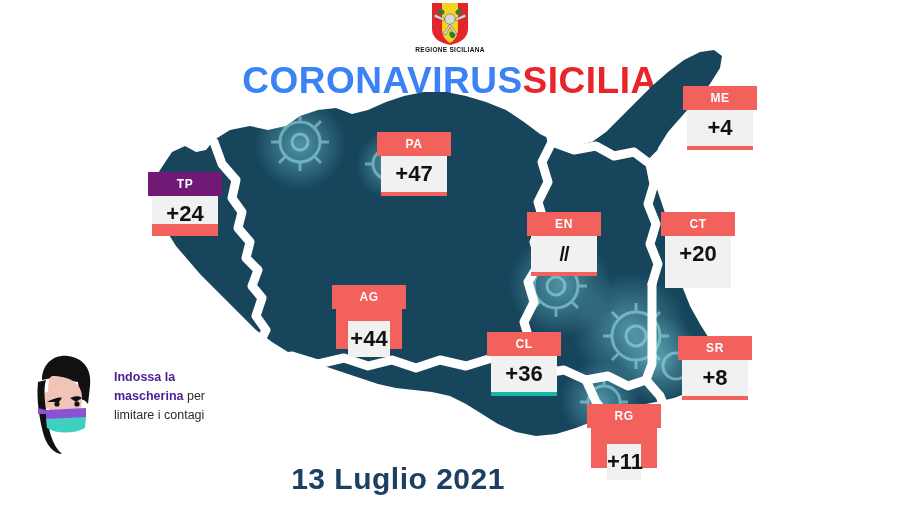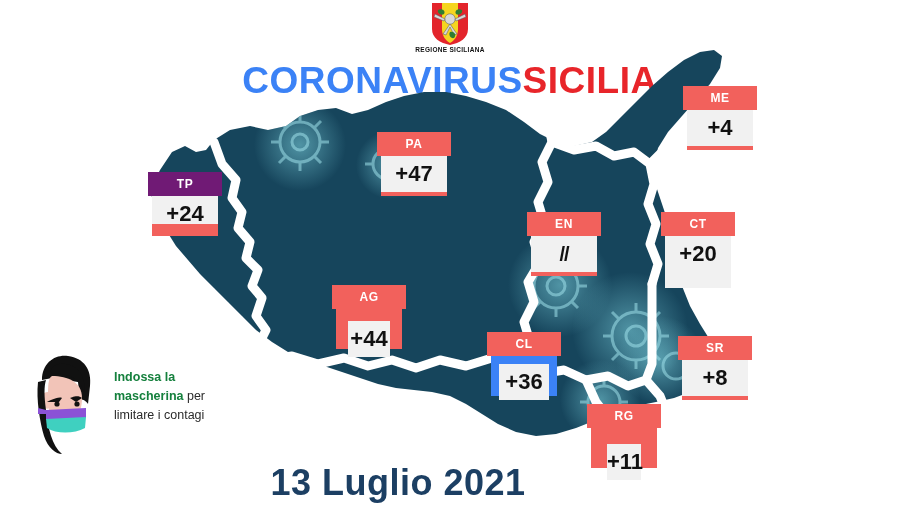--- a/index.html
+++ b/index.html
@@ -46,26 +46,26 @@
   }
   .card .bd.nodata { font-size:20px; letter-spacing:-1px; }
 
   
   .mask { position:absolute; left:22px; top:352px; width:240px; height:104px; }
   .mask svg { position:absolute; left:0; top:0; }
   .mask .txt {
     position:absolute; left:92px; top:16px; width:150px;
     font-size:12.5px; line-height:1.5; color:#2b2b2b;
   }
-  .mask .txt b { color:#15803d; }
+  .mask .txt b { color:#4c1d95; }
 
   
   .date {
     position:absolute; top:462px; left:0; width:796px;
-    text-align:center; font-size:36px; font-weight:bold;
+    text-align:center; font-size:30px; font-weight:bold;
     color:#1c3f63; letter-spacing:.5px;
   }
 </style>
 </head>
 <body>
 
 <div id="stage">
 
   <div class="emblem">
     <svg class="shield" viewBox="0 0 40 44">
@@ -222,21 +222,21 @@
 
   <div class="card" style="left:332px; top:285px;">
     <div class="hd" style="background:#f2615c">AG</div>
     <div class="bd" style="background:#f2615c;padding:12px">
       <div class="bd" style="margin:0;height:36px;line-height:36px">+44</div>
     </div>
   </div>
 
   <div class="card" style="left:487px; top:332px;">
     <div class="hd" style="background:#f2615c">CL</div>
-    <div class="bd" style="background:#3b82f6;padding:8px">
+    <div class="bd" style="background:#14b8a6;padding:0">
       <div class="bd" style="margin:0;height:36px;line-height:36px">+36</div>
     </div>
   </div>
 
   <div class="card" style="left:678px; top:336px;">
     <div class="hd" style="background:#f2615c">SR</div>
     <div class="bd" style="background:#f2615c;padding:0">
       <div class="bd" style="margin:0;height:36px;line-height:36px">+8</div>
     </div>
   </div>

